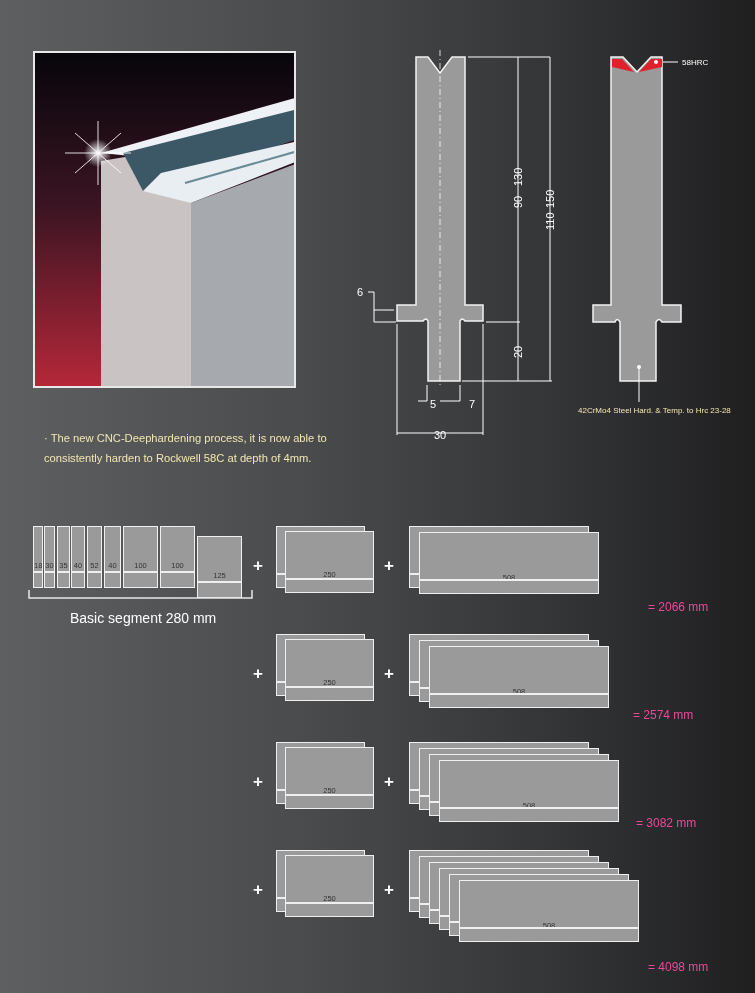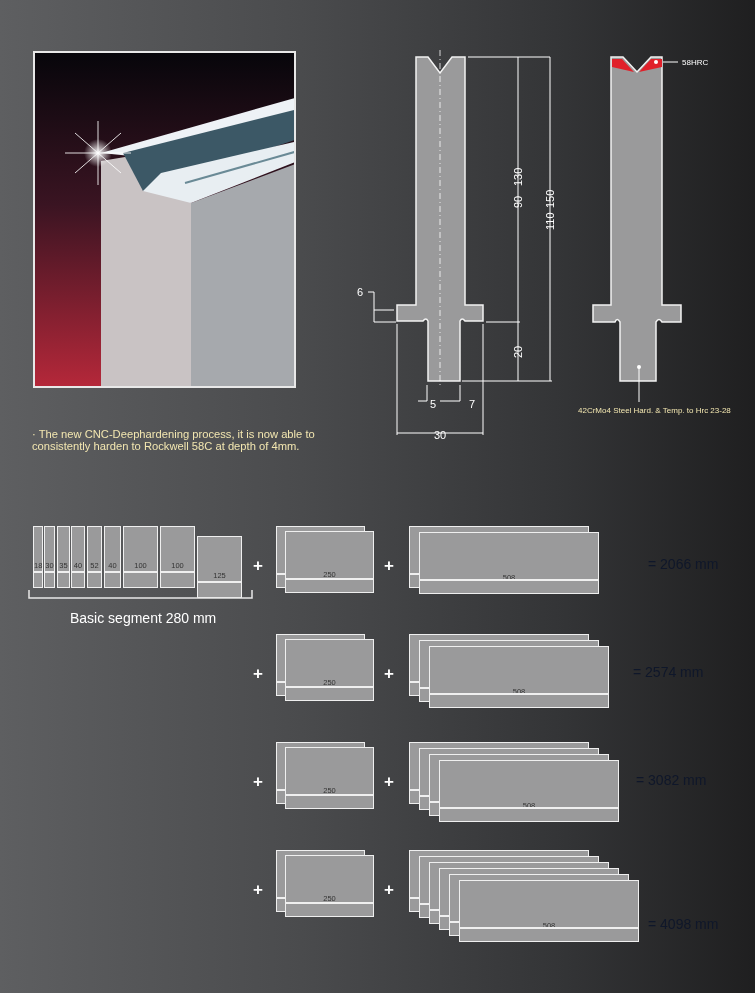--- a/index.html
+++ b/index.html
@@ -1,27 +1,27 @@
 <!DOCTYPE html>
 <html><head>
 <meta charset="utf-8">
 <style>
   html,body{margin:0;padding:0;}
   body{width:755px;height:993px;position:relative;overflow:hidden;
     background:linear-gradient(90deg,#5e5f61 0%,#4a4b4d 40%,#333436 75%,#1f1f20 100%);
     font-family:"Liberation Sans",sans-serif;color:#fff;}
   .abs{position:absolute;}
   .photo{left:33px;top:51px;width:263px;height:337px;border:2px solid #e8e8e8;box-sizing:border-box;overflow:hidden;}
-  .caption{left:32px;top:428px;width:320px;font-size:11.2px;line-height:12px;color:#f2e6b0;}
+  .caption{left:44px;top:428px;width:320px;font-size:11.2px;line-height:20px;color:#f2e6b0;}
   .note{left:578px;top:406px;font-size:8px;color:#f2e6b0;white-space:nowrap;}
   .seg{position:absolute;background:#9a9a9b;border:1.5px solid #efefef;box-sizing:border-box;}
   .seg .lbl{position:absolute;left:0;right:0;text-align:center;font-size:7.5px;color:#333;}
   .seg .line{position:absolute;left:0;right:0;height:1.5px;background:#efefef;}
   .plus{position:absolute;font-size:17px;font-weight:bold;color:#fff;}
-  .total{position:absolute;font-size:14px;color:#0f172a;white-space:nowrap;}
+  .total{position:absolute;font-size:12px;color:#ec4899;white-space:nowrap;margin-top:44px;}
   .basic-label{left:70px;top:610px;font-size:14px;color:#fff;}
 </style>
 </head>
 <body>
 
 <div class="abs photo">
   <svg width="263" height="337" viewBox="0 0 263 337">
     <defs>
       <linearGradient id="bg" x1="0" y1="0" x2="0" y2="1">
         <stop offset="0" stop-color="#07060b"></stop>

